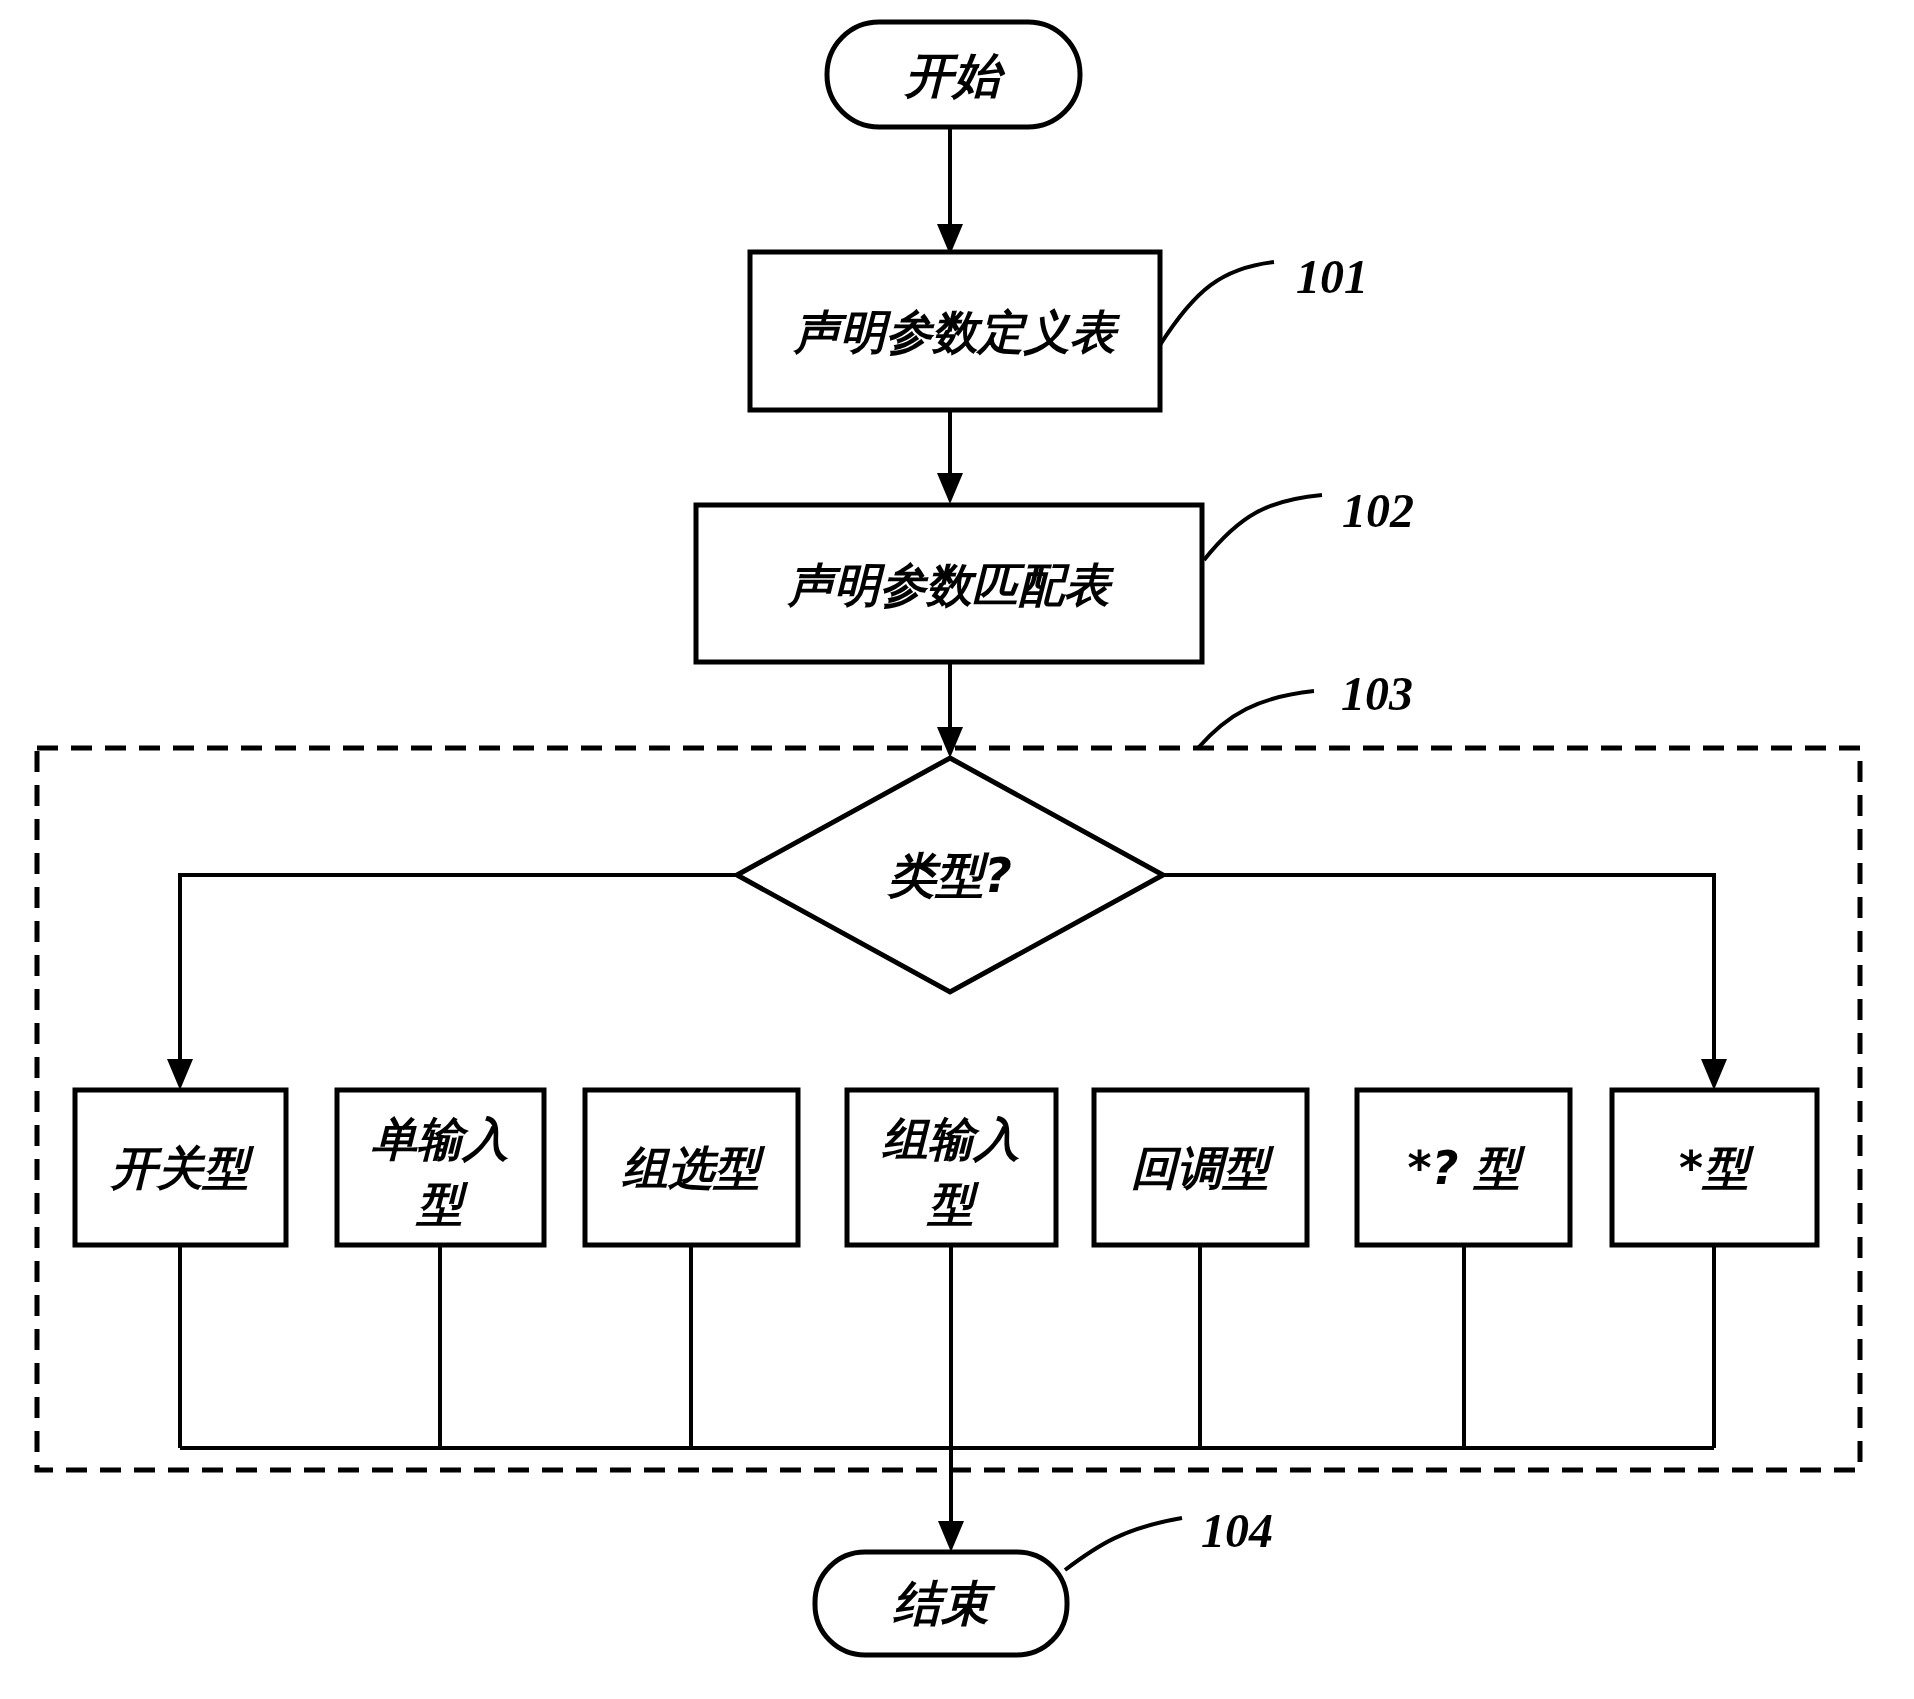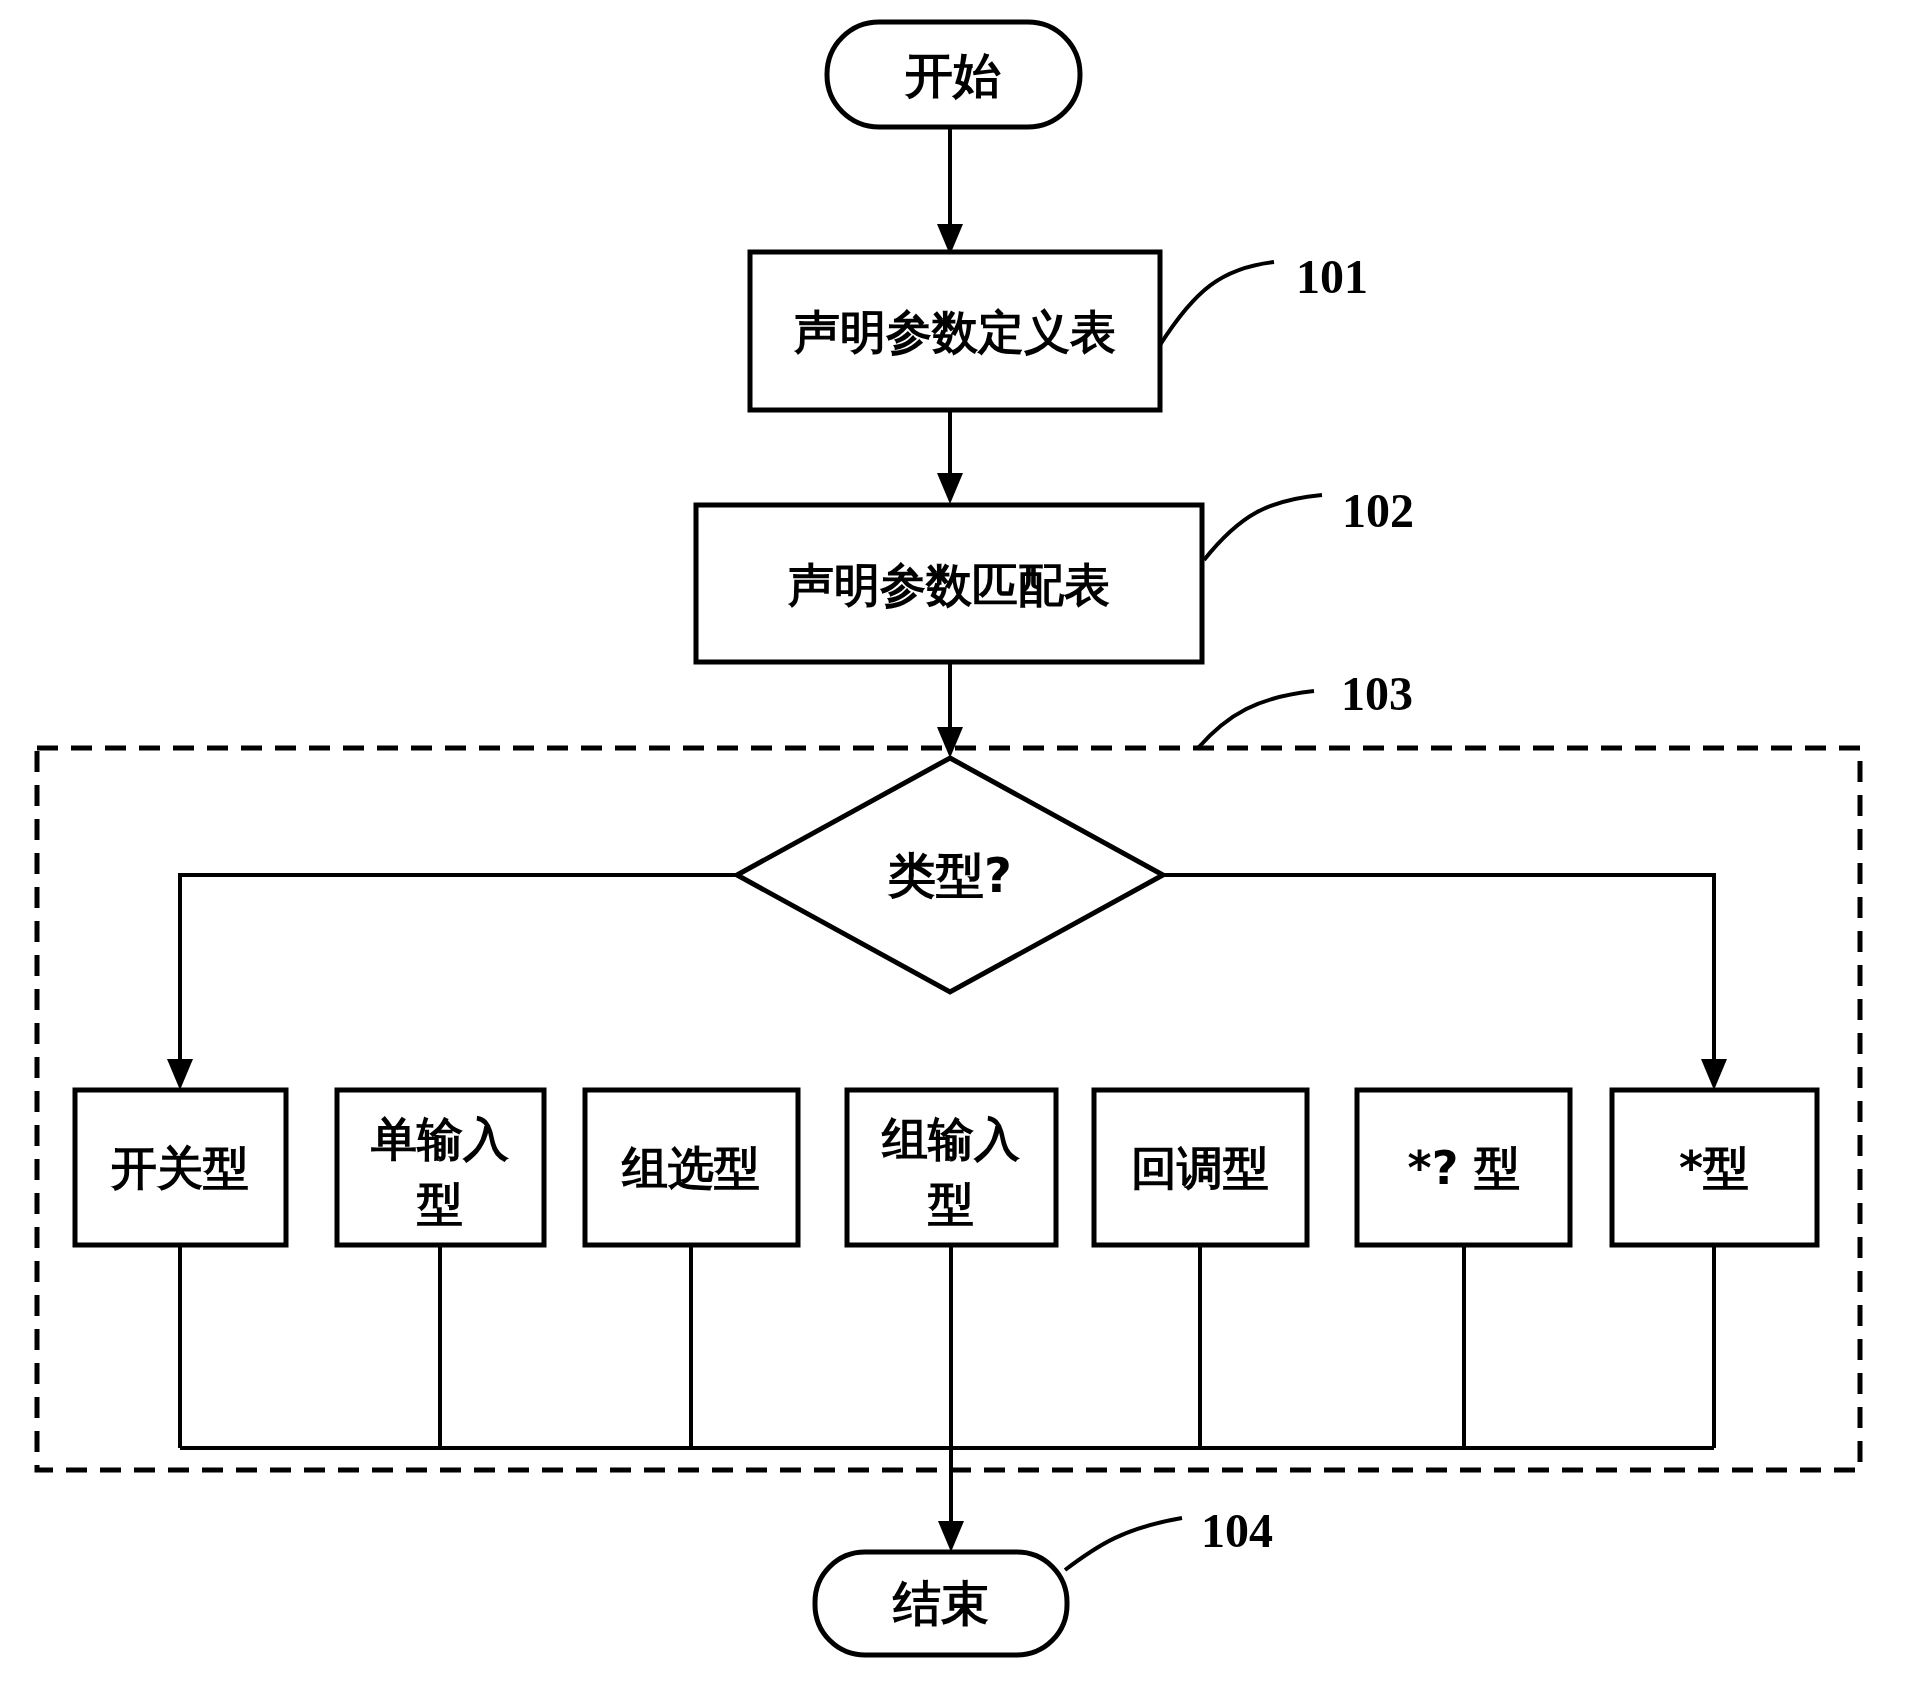--- a/index.html
+++ b/index.html
@@ -5,20 +5,21 @@
   html, body {
     margin: 0;
     padding: 0;
     background: #ffffff;
   }
   .figure-wrap {
     width: 1914px;
     height: 1699px;
     background: #ffffff;
     position: relative;
+    font-style: italic;
   }
   svg { display: block; }
   .shape {
     fill: #ffffff;
     stroke: #000000;
     stroke-width: 5;
   }
   .dashed-box {
     fill: none;
     stroke: #000000;

